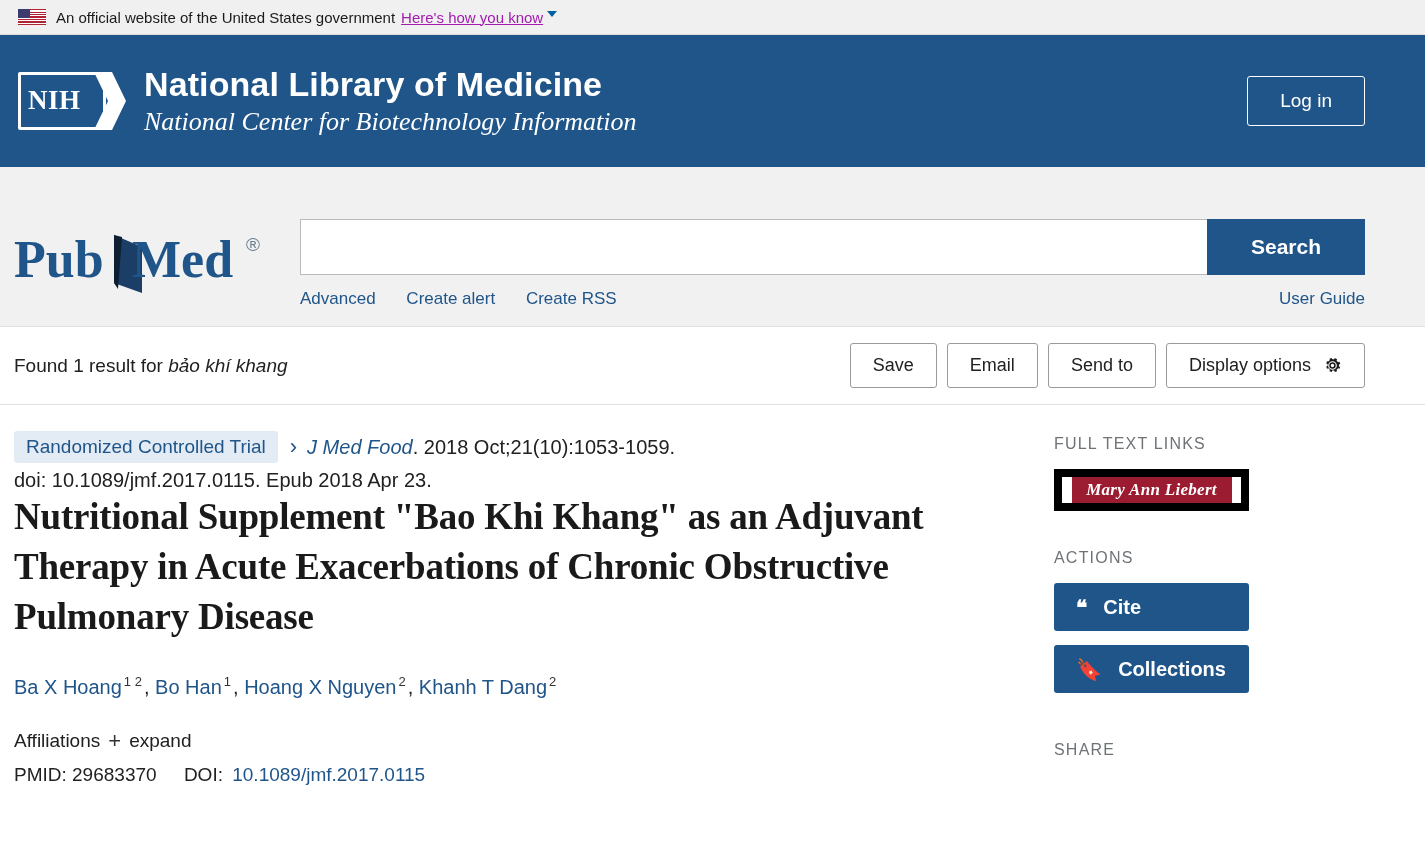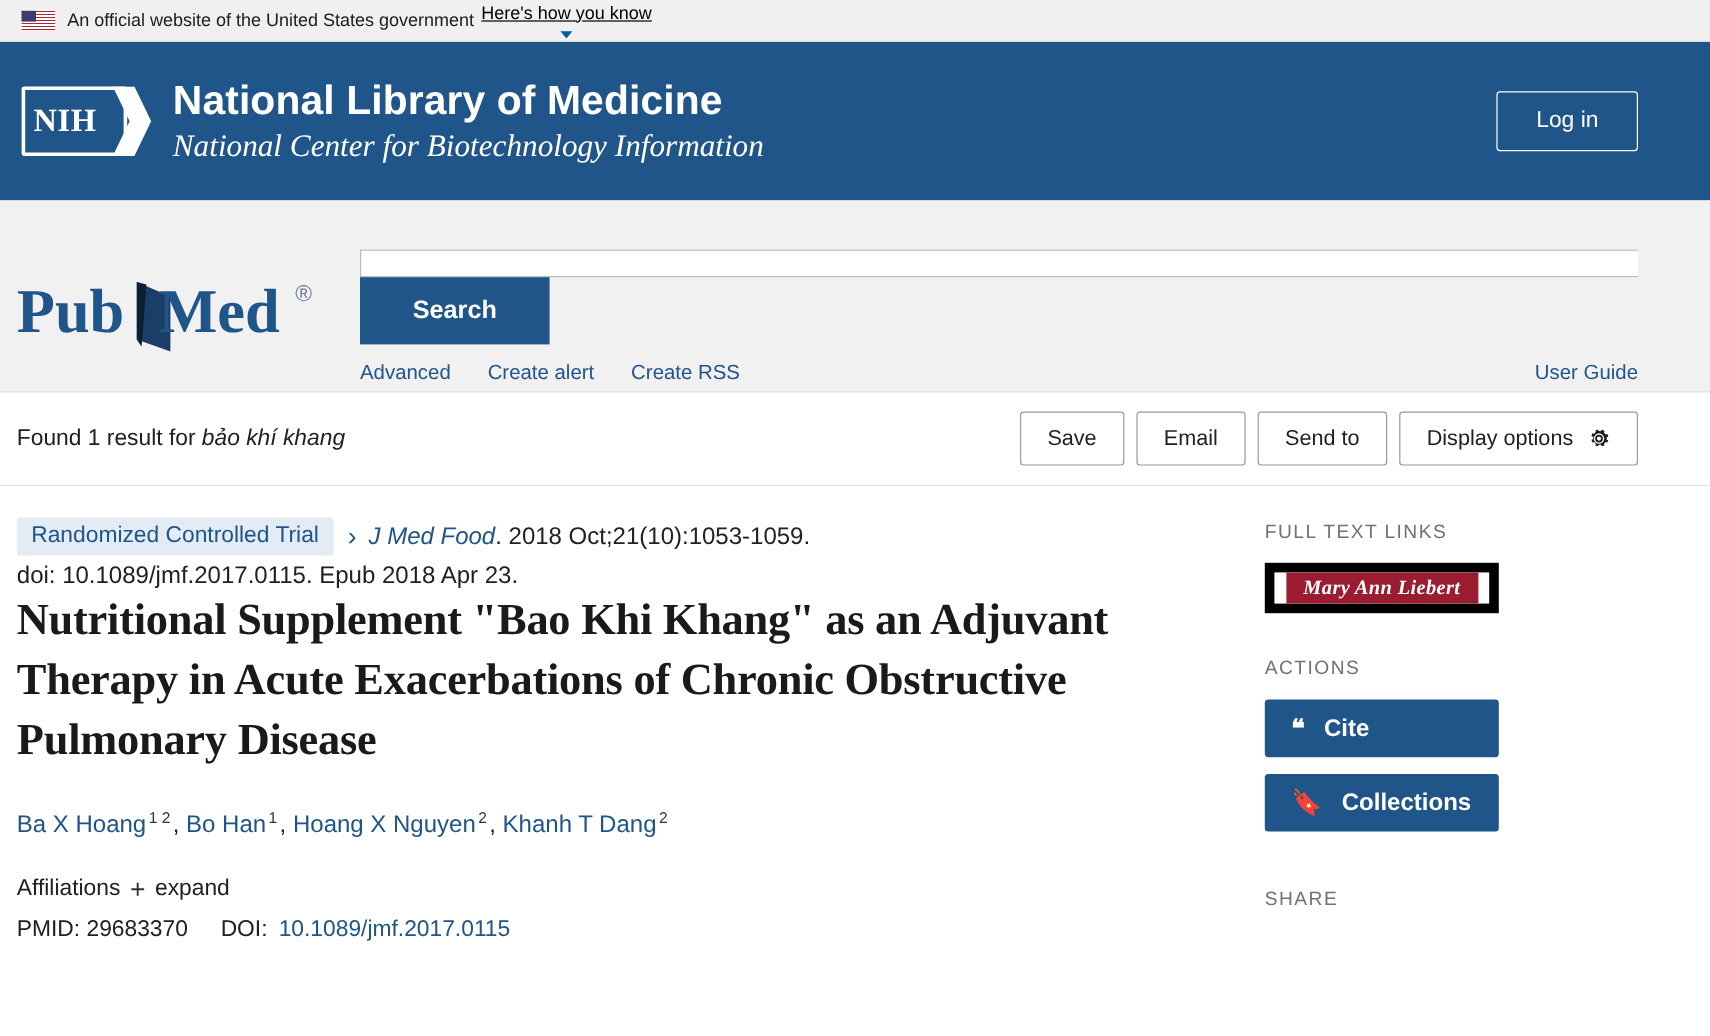--- a/index.html
+++ b/index.html
@@ -37,27 +37,25 @@
   }
   .flag::after {
     content: "";
     position: absolute;
     left: 0; top: 0;
     width: 12px; height: 8.6px;
     background: #3c3b6e;
   }
   .gov-banner .howto {
     margin-left: 6px;
-    color: #000000;
+    color: #a21caf;
     text-decoration: underline;
     cursor: pointer;
     display: inline-flex;
-    align-items: center;
     gap: 4px;
-    flex-direction: column;
   }
   .chev-down {
     width: 0; height: 0;
     border-left: 5px solid transparent;
     border-right: 5px solid transparent;
     border-top: 6px solid #005ea2;
     display: inline-block;
     margin-top: 2px;
   }
 
@@ -134,21 +132,21 @@
   }
   .pm-logo {
     width: 300px;
     padding-left: 14px;
     display: flex;
     align-items: center;
     height: 80px;
   }
   .pm-logo svg { display: block; }
   .search-area { flex: 1; padding-right: 60px; }
-  .search-row { display: flex; flex-direction: column; }
+  .search-row { display: flex; }
   .search-input {
     flex: 1;
     height: 56px;
     border: 1px solid #bbb;
     border-right: none;
     background: #fff;
     font-size: 18px;
     padding: 0 14px;
     outline: none;
     caret-color: #333;

